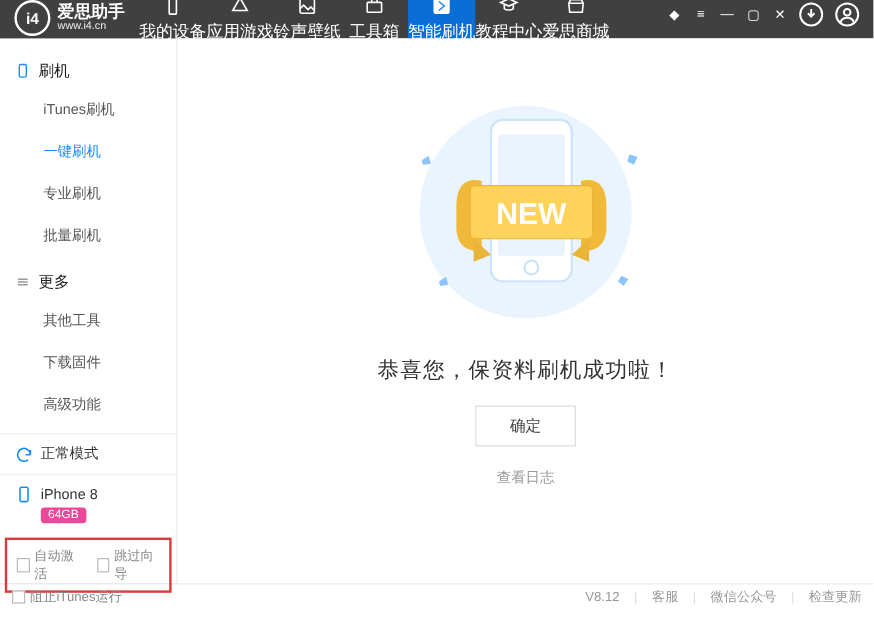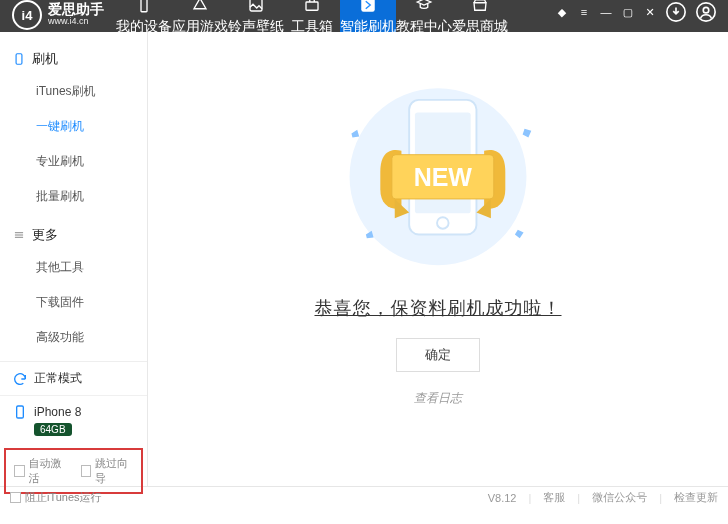--- a/index.html
+++ b/index.html
@@ -29,31 +29,31 @@
     .side-group .gicon { width: 14px; height: 14px; display: flex; align-items: center; justify-content: center; color: #1e8cff; }
     .side-group .gicon svg { width:14px; height:14px; fill:none; stroke:currentColor; stroke-width:2; }
     .side-item { padding: 9px 12px 9px 36px; font-size: 12px; color: #555; cursor: pointer; }
     .side-item.active { color: #1e8cff; }
 
     .status-block { margin-top: auto; border-top: 1px solid #eee; }
     .status-row, .device-row { display: flex; align-items: center; gap: 6px; padding: 8px 12px; border-top: 1px solid #f0f0f0; font-size: 12px; }
     .status-row:first-child { border-top: none; }
     .status-row svg, .device-row svg { width:16px; height:16px; stroke:#1e8cff; fill:none; stroke-width:2; }
     .device-row { flex-wrap: wrap; row-gap: 3px; }
-    .cap-badge { background:#14532d; color:#fff; border-radius:3px; font-size:10px; padding:1px 6px; margin-left: 22px; }
+    .cap-badge { background:#ec4899; color:#fff; border-radius:3px; font-size:10px; padding:1px 6px; margin-left: 22px; }
 
     .bottom-checks { border: 2px solid #d83b3b; margin: 4px; padding: 6px 8px; display: flex; gap: 14px; }
     .chk { display: flex; align-items: center; gap: 4px; font-size: 11px; color: #888; cursor: pointer; }
     .chk .box { width:12px; height:12px; border:1px solid #bbb; background:#fff; }
 
     .content { flex: 1; display: flex; flex-direction: column; align-items: center; padding-top: 40px; background: #fff; }
     .hero { width: 250px; display:flex; justify-content:center; }
-    .success-msg { font-size: 18px; color: #333; margin-top: 24px; letter-spacing: 1px; text-decoration: underline; }
+    .success-msg { font-size: 18px; color: #333; margin-top: 24px; letter-spacing: 1px; }
     .confirm-btn { margin-top: 18px; border:1px solid #ddd; background:#fff; padding: 7px 28px; font-size: 13px; color:#444; cursor:pointer; }
-    .log-link { margin-top: 18px; font-size: 12px; color:#999; cursor:pointer;font-style:italic; }
+    .log-link { margin-top: 18px; font-size: 12px; color:#999; cursor:pointer; }
 
     .statusbar { height: 22px; border-top: 1px solid #e6e6e6; display:flex; align-items:center; font-size:11px; color:#999; padding: 0 10px; gap: 24px; }
     .statusbar .right { margin-left:auto; display:flex; gap:12px; align-items:center; }
     .statusbar .sep { color:#ddd; }
     .statusbar .chk .box { width:11px; height:11px; }
   </style>
 </head>
 <body>
 
 <div class="titlebar">

